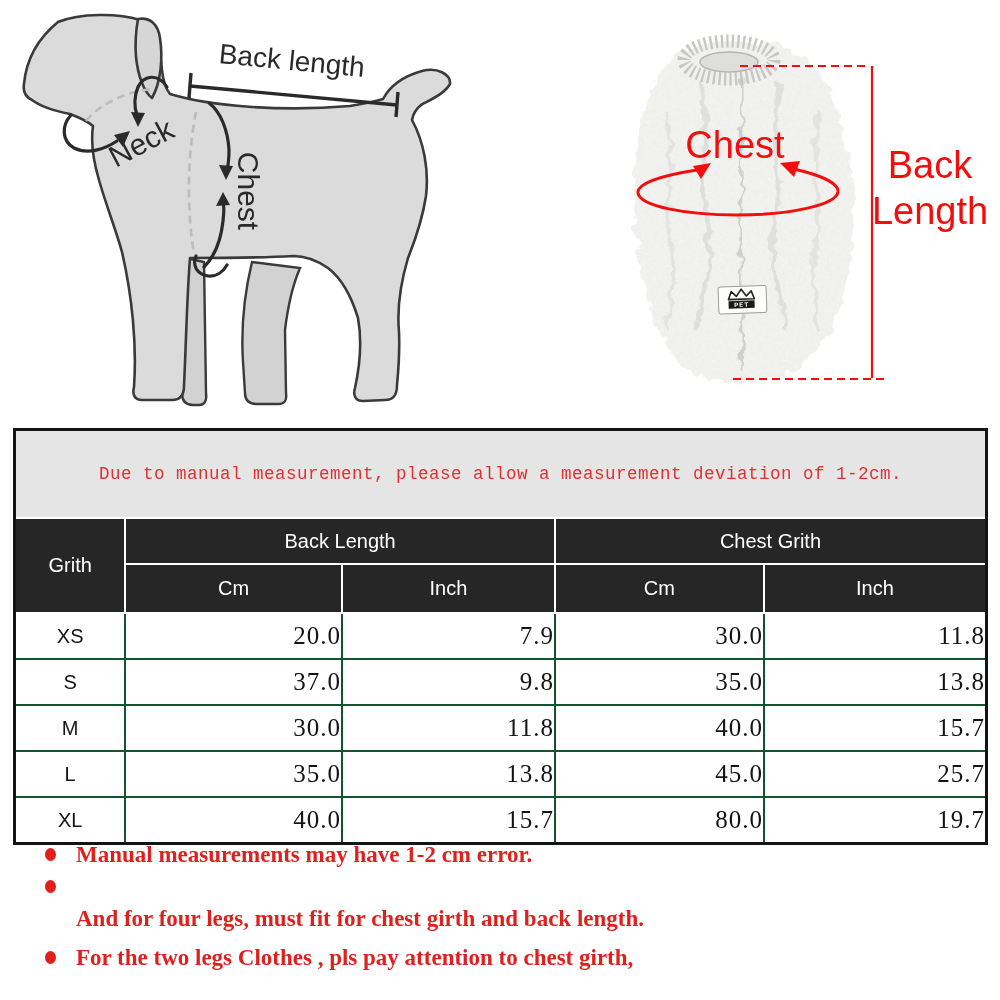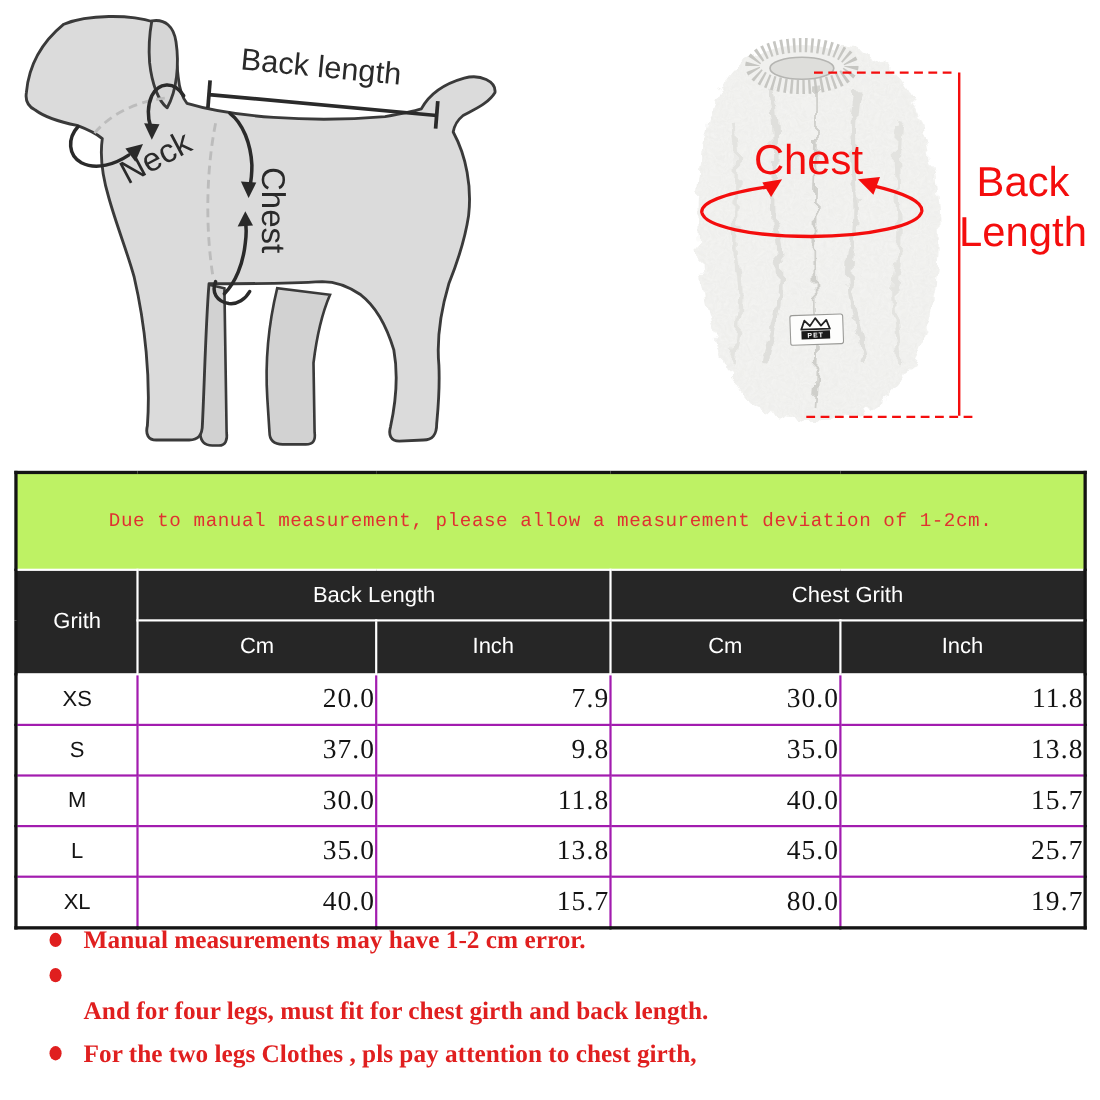--- a/index.html
+++ b/index.html
@@ -6,26 +6,26 @@
   .page{position:relative;width:1000px;height:1000px;background:#ffffff;overflow:hidden;
         font-family:"Liberation Sans",sans-serif;}
   .figures{position:absolute;left:0;top:0;width:1000px;height:424px;}
 
   
   .table-wrap{position:absolute;left:13px;top:428px;width:975px;}
   table.size-chart{width:100%;border-collapse:collapse;table-layout:fixed;
                    border:3px solid #141414;background:#fff;}
   td,th{text-align:center;vertical-align:middle;padding:0;}
   .note-cell{height:86px;font-family:"Liberation Mono",monospace;font-size:17.5px;
-             letter-spacing:.5px;color:#e03131;background:#bef264;font-weight:400;}
+             letter-spacing:.5px;color:#e03131;background:#e5e5e5;font-weight:400;}
   thead th{background:#262626;color:#ffffff;font-weight:400;font-size:20px;
            border:2.5px solid #ffffff;}
   tr.group-row th{height:44px;}
   tr.unit-row th{height:47px;}
-  tbody td{height:44px;border:2px solid #a21caf;color:#141414;}
+  tbody td{height:44px;border:2px solid #14532d;color:#141414;}
   td.size-cell{font-size:20px;font-weight:500;}
   td.value-cell{font-family:Liberation Serif, serif;font-size:25px;letter-spacing:1px;text-align:right;}
 
   
   .notes{position:absolute;left:34px;top:841px;width:940px;}
   .note-line{display:flex;align-items:center;margin-bottom:12px;
              font-family:"Liberation Serif",serif;font-weight:bold;
              font-size:23px;color:#e01f1f;line-height:27px;}
   .note-bullet{width:11px;height:13px;border-radius:50%;background:#e01f1f;
                margin:0 20px 0 11px;flex:none;}

